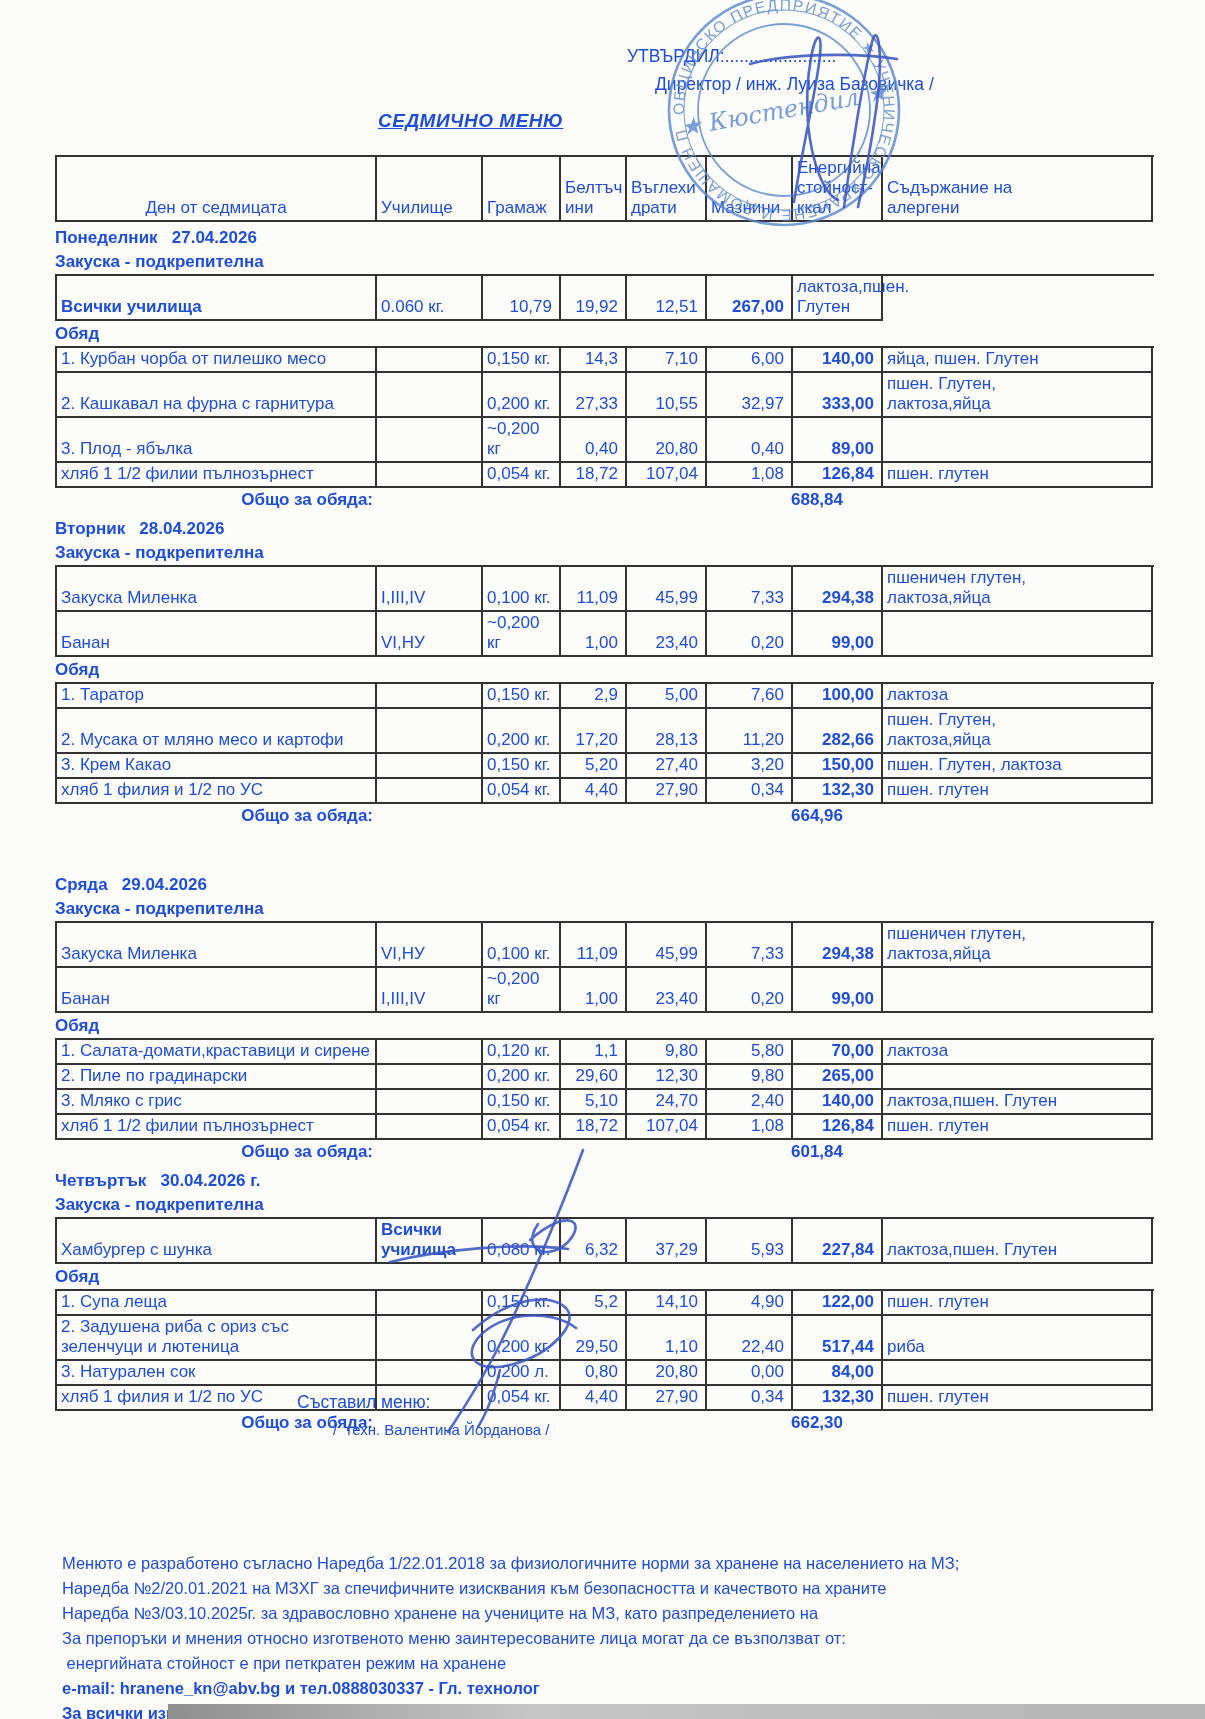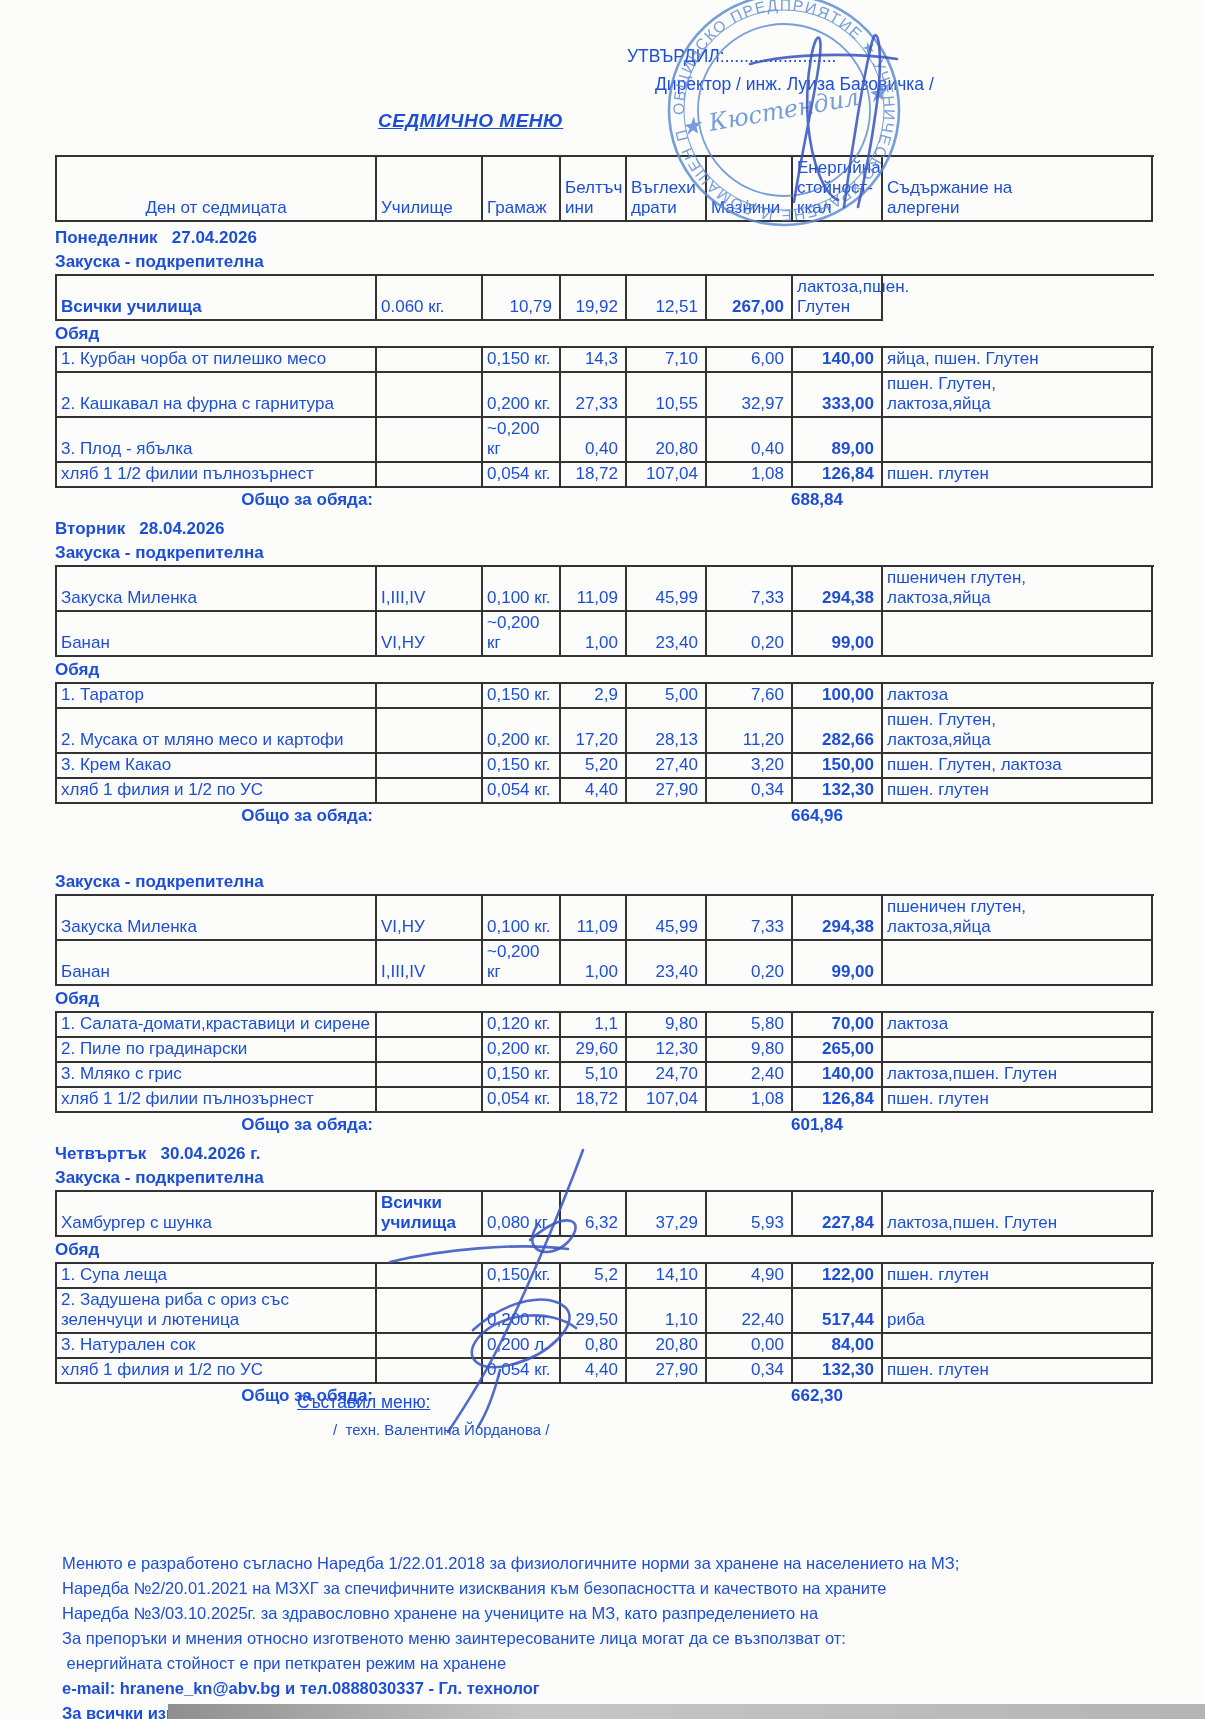--- a/index.html
+++ b/index.html
@@ -22,21 +22,21 @@
   .num{justify-content:flex-end;padding-right:7px;}
   .hd .c{min-height:57px;}
   .center{justify-content:center;}
   .sec{font-weight:700;padding:2px 0 1px;line-height:22px;white-space:pre-wrap;}
   .day{font-weight:700;margin-top:4px;line-height:23px;white-space:pre-wrap;}
   .totrow{font-weight:700;padding:2px 0 3px;}
   .totlabel{text-align:right;padding-right:2px;grid-column:1;}
   .totval{grid-column:7;text-align:left;padding-right:8px;}
   .gap{height:40px;}
 
-  .sign-label{left:297px;top:1392px;font-size:17.5px;text-decoration:underline;}
+  .sign-label{left:297px;top:1392px;font-size:17.5px;}
   .sign-name{left:333px;top:1421px;font-size:15px;}
 
   .footer{left:62px;top:1551px;width:1070px;font-size:16.5px;line-height:25px;}
   .footer div{white-space:pre-wrap;}
 
   .stamp{left:658px;top:-16px;opacity:.82;pointer-events:none;}
   .sig{pointer-events:none;}
   .sig path{fill:none;stroke:#3a57c4;stroke-width:2.6;stroke-linecap:round;opacity:.88;}
 
   .scanbar{left:168px;top:1704px;width:1037px;height:15px;
@@ -185,20 +185,21 @@
       <div class="c num b">132,30</div>
       <div class="c">пшен. глутен</div>
     </div>
     <div class="grid totrow">
       <div class="totlabel pre">Общо за обяда:</div>
       <div class="totval pre">664,96</div>
     </div>
 
     <div class="gap"></div>
 
+    <div class="day">Сряда   29.04.2026</div>
     <div class="sec">Закуска - подкрепителна</div>
     <div class="grid block">
       <div class="c">Закуска Миленка</div>
       <div class="c">VI,НУ</div>
       <div class="c">0,100 кг.</div>
       <div class="c num">11,09</div>
       <div class="c num">45,99</div>
       <div class="c num">7,33</div>
       <div class="c num b">294,38</div>
       <div class="c">пшеничен глутен,

